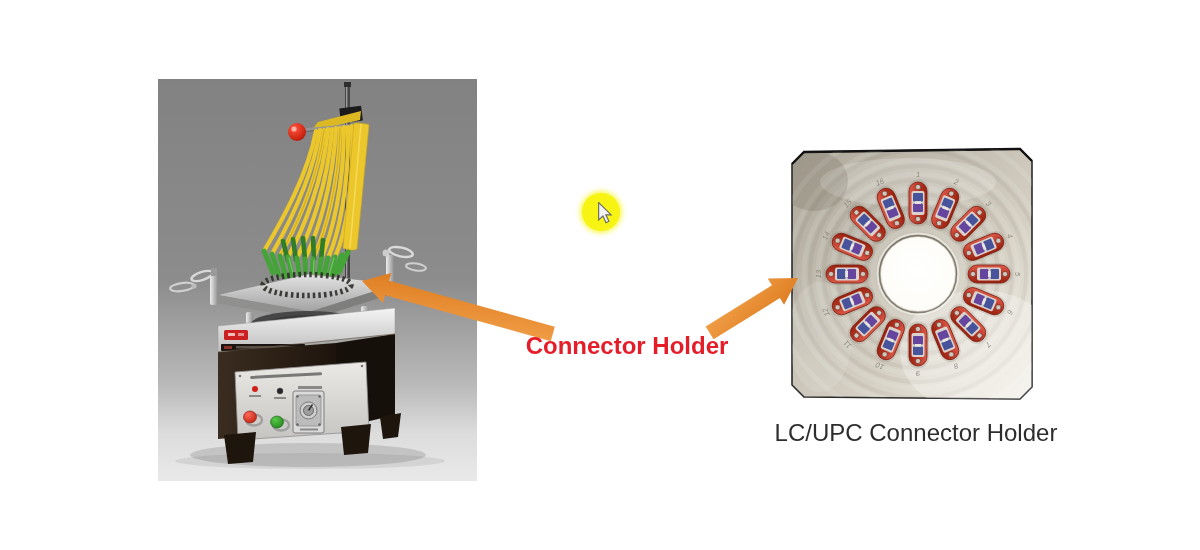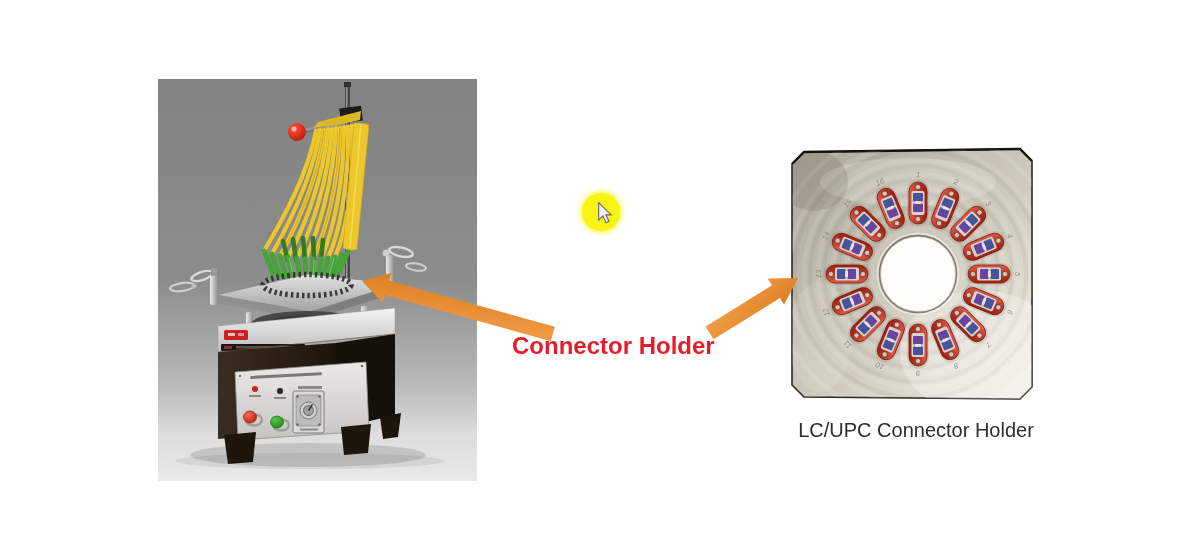--- a/index.html
+++ b/index.html
@@ -6,26 +6,26 @@
   body{
     width:1200px;height:550px;position:relative;overflow:hidden;
     background:#ffffff;
     font-family:"Liberation Sans",sans-serif;
   }
   .abs{position:absolute;}
   #machine-photo{left:158px;top:79px;width:319px;height:402px;}
   #plate-photo{left:790px;top:147px;width:244px;height:254px;}
   #arrow-overlay{left:0;top:0;width:1200px;height:550px;pointer-events:none;}
   #callout-label{
-    left:512px;top:332px;width:230px;text-align:left;
+    left:512px;top:332px;width:230px;text-align:center;
     font-size:24px;font-weight:bold;color:#e51d28;letter-spacing:0px;
   }
   #plate-caption{
     left:770px;top:419px;width:292px;text-align:center;
-    font-size:20px;color:#2d2d2d;
+    font-size:24px;color:#2d2d2d;
   }
   #cursor-highlight{
     left:582px;top:193px;width:38px;height:38px;border-radius:50%;
     background:#f7f414;
     box-shadow:0 0 5px 2px rgba(246,244,20,0.75);
   }
   #cursor-highlight svg{position:absolute;left:15px;top:9px;}
   svg{display:block;}
 </style>
 </head>

